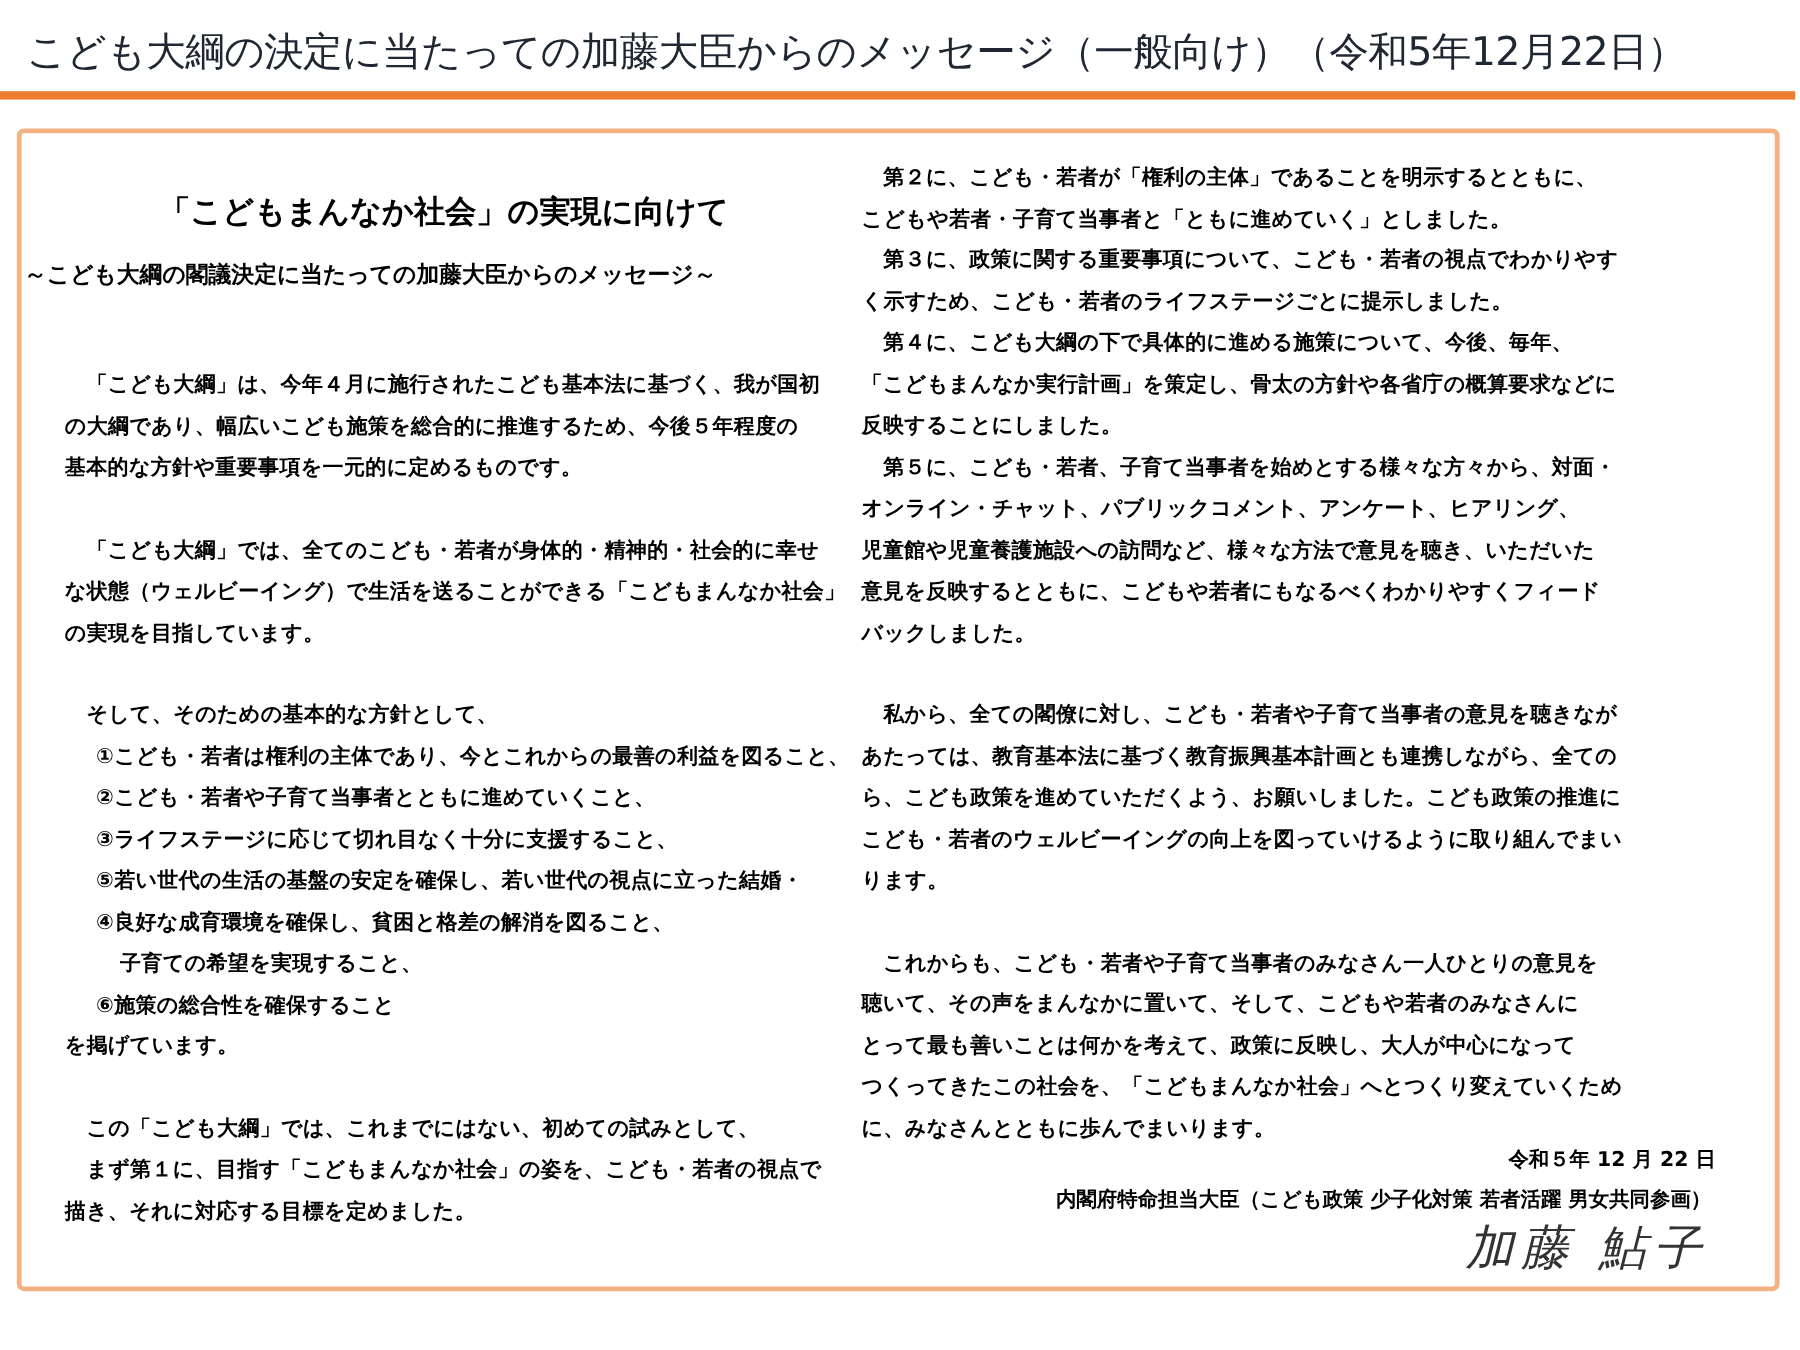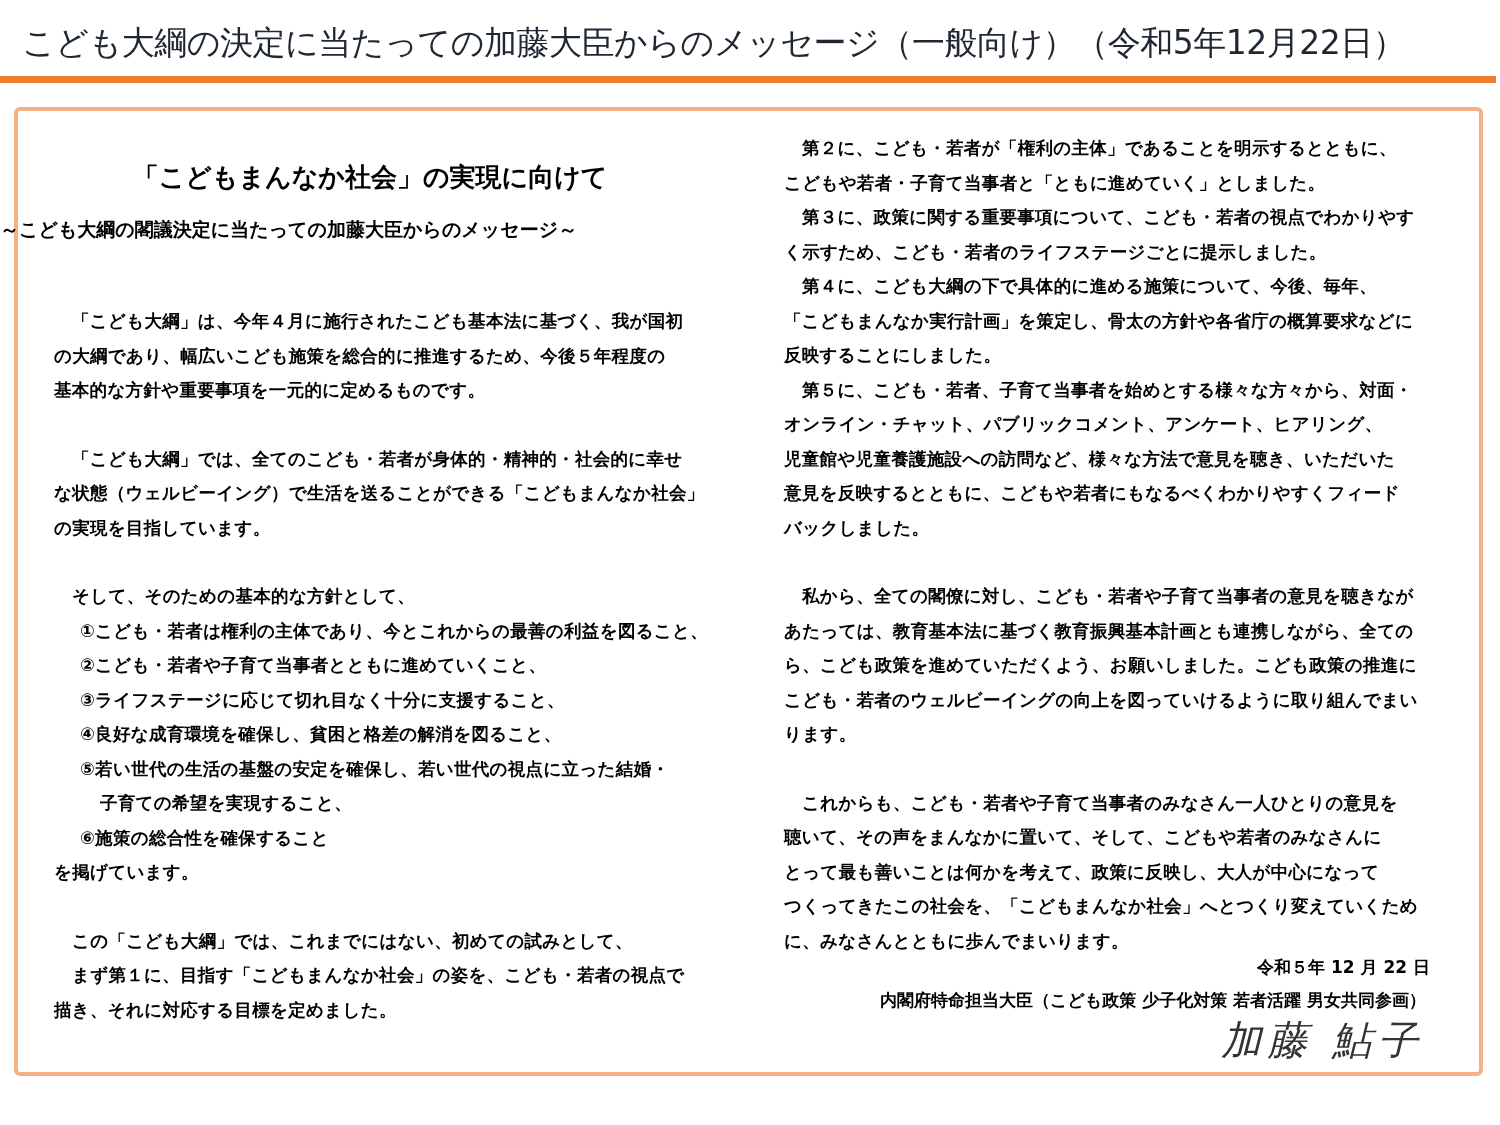--- a/index.html
+++ b/index.html
@@ -49,21 +49,21 @@
       line-height: 34.5px;
       color: #000;
       font-weight: bold;
     }
     .col-left {
       left: 54px;
       top: 160px;
       width: 680px;
     }
     .col-right {
-      left: 784px;
+      left: 718px;
       top: 131px;
       width: 680px;
     }
     .line {
       display: block;
       white-space: nowrap;
       letter-spacing: 0.3px;
     }
     .heading {
       text-align: center;
@@ -71,21 +71,21 @@
       line-height: 34px;
       white-space: nowrap;
       margin-left: -54px;
       width: 740px;
     }
     .subheading {
       font-size: 19px;
       line-height: 34px;
       white-space: nowrap;
       margin-top: 18px;
-      padding-left: 0;
+      padding-left: 20px;
     }
     .indent1 { padding-left: 18px; }
     .indent-list { padding-left: 26px; }
     .indent-list-cont { padding-left: 46px; }
     .gap { height: 34px; }
     .sig-date {
       position: absolute;
       right: 70px;
       top: 952px;
       font-size: 17px;
@@ -152,22 +152,22 @@
     <span class="line">の実現を目指しています。</span>
   </div>
 
   <div class="gap"></div>
 
   <div>
     <span class="line indent1">そして、そのための基本的な方針として、</span>
     <span class="line indent-list">①こども・若者は権利の主体であり、今とこれからの最善の利益を図ること、</span>
     <span class="line indent-list">②こども・若者や子育て当事者とともに進めていくこと、</span>
     <span class="line indent-list">③ライフステージに応じて切れ目なく十分に支援すること、</span>
+    <span class="line indent-list">⑤若い世代の生活の基盤の安定を確保し、若い世代の視点に立った結婚・</span>
     <span class="line indent-list">④良好な成育環境を確保し、貧困と格差の解消を図ること、</span>
-    <span class="line indent-list">⑤若い世代の生活の基盤の安定を確保し、若い世代の視点に立った結婚・</span>
     <span class="line indent-list-cont">子育ての希望を実現すること、</span>
     <span class="line indent-list">⑥施策の総合性を確保すること</span>
     <span class="line">を掲げています。</span>
   </div>
 
   <div class="gap"></div>
 
   <div>
     <span class="line indent1">この「こども大綱」では、これまでにはない、初めての試みとして、</span>
     <span class="line indent1">まず第１に、目指す「こどもまんなか社会」の姿を、こども・若者の視点で</span>

